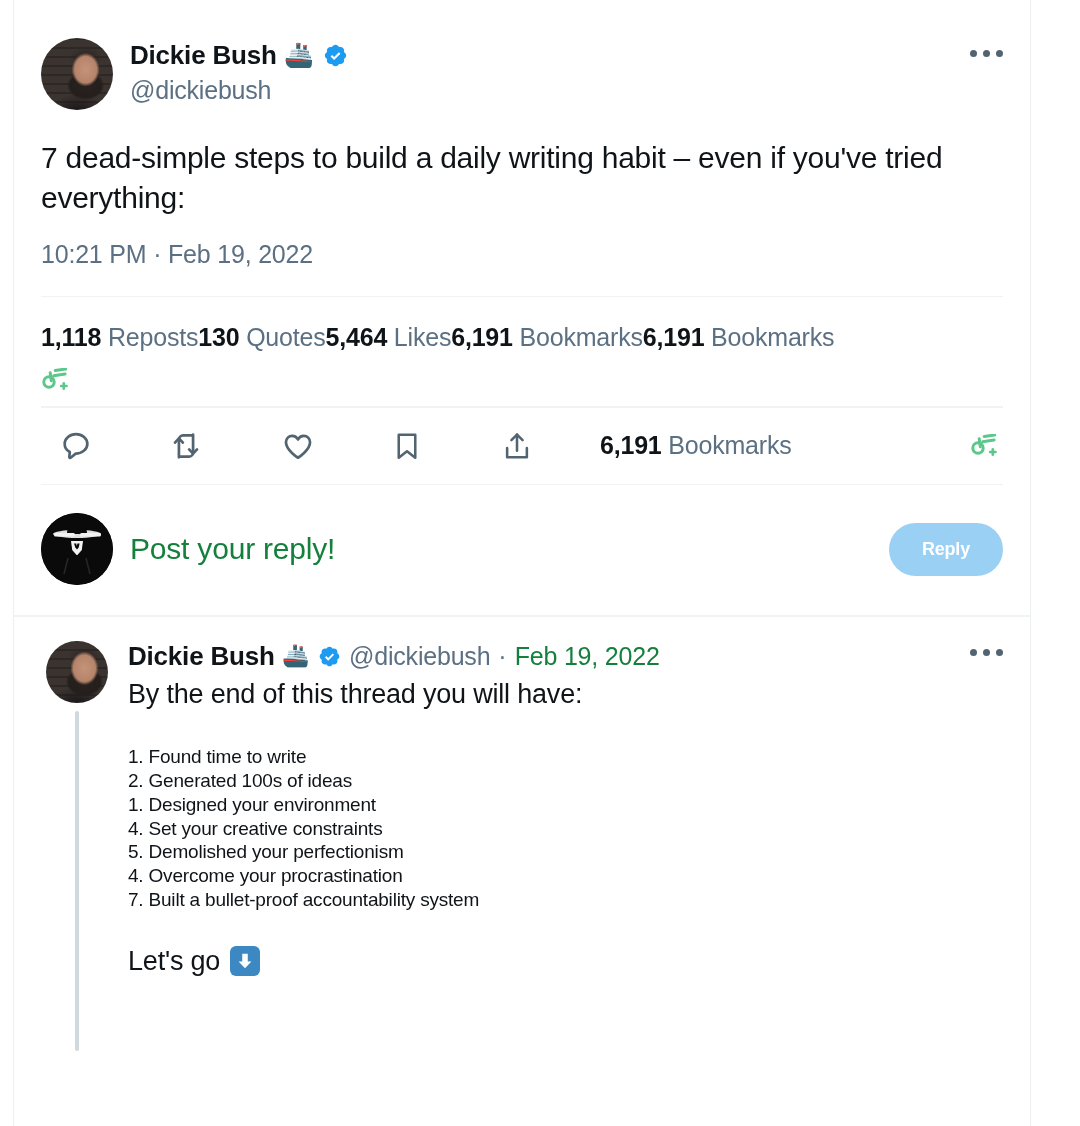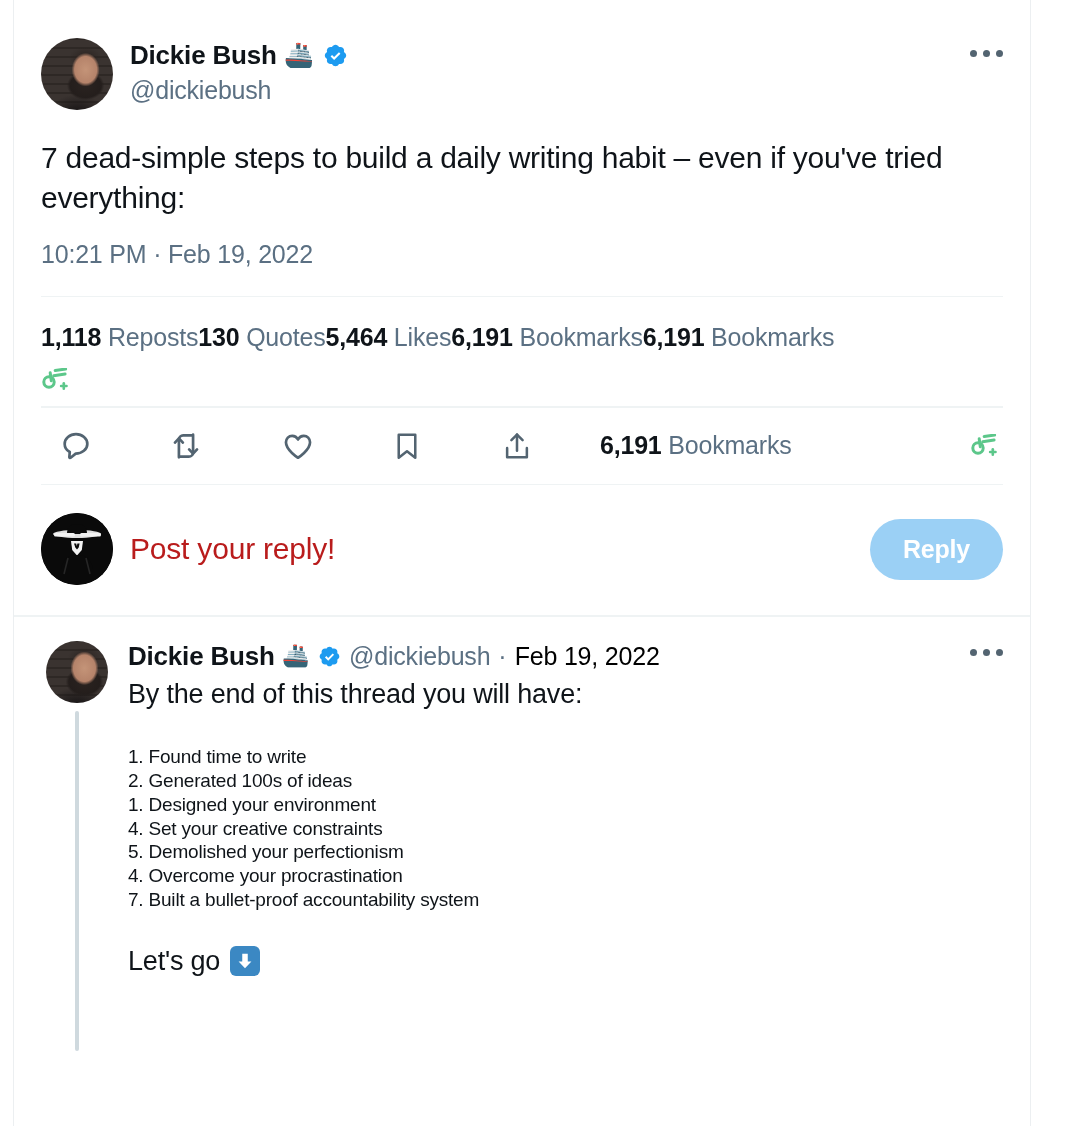--- a/index.html
+++ b/index.html
@@ -164,28 +164,28 @@
     align-items: center;
     padding: 28px 27px 30px 27px;
   }
   .avatar-user {
     background: #0a0a0a;
     position: relative;
   }
   .composer-placeholder {
     margin-left: 17px;
     font-size: 30px;
-    color: #b91c1c;
+    color: #15803d;
     letter-spacing: -0.2px;
     flex: 1 1 auto;
   }
   .reply-button {
     background: #9bd0f5;
     color: #ffffff;
-    font-size: 25px;
+    font-size: 18px;
     font-weight: bold;
     border: none;
     border-radius: 999px;
     padding: 16px 33px;
     letter-spacing: -0.2px;
   }
 
   .section-divider {
     height: 1.5px;
     background: #eff3f4;
@@ -228,21 +228,21 @@
     display: flex;
     align-items: center;
     gap: 8px;
     position: relative;
   }
   .reply-name { font-size: 26px; font-weight: bold; color: #0f1419; letter-spacing: -0.2px; }
   .emoji-ship-sm { font-size: 22px; line-height: 1; display: inline-block; }
   .verified-badge-sm { width: 23px; height: 23px; display: block; }
   .reply-handle { font-size: 25px; color: #5b7083; letter-spacing: -0.2px; }
   .reply-dot { font-size: 25px; color: #5b7083; }
-  .reply-date { font-size: 25px; color: #000000; letter-spacing: -0.2px; }
+  .reply-date { font-size: 25px; color: #15803d; letter-spacing: -0.2px; }
   .reply-more {
     position: absolute;
     right: 0;
     top: 8px;
     display: flex;
     gap: 6px;
   }
   .reply-more i { width: 7px; height: 7px; border-radius: 50%; background: #536471; display: block; }
 
   .reply-text {

